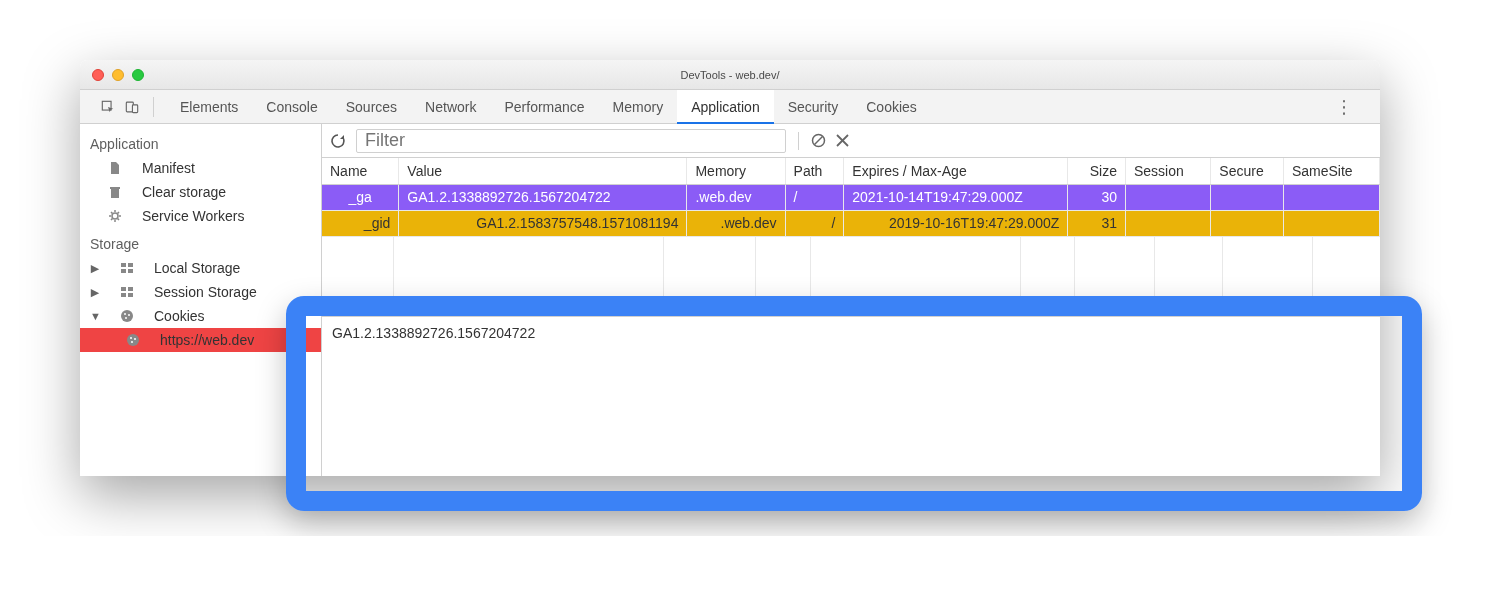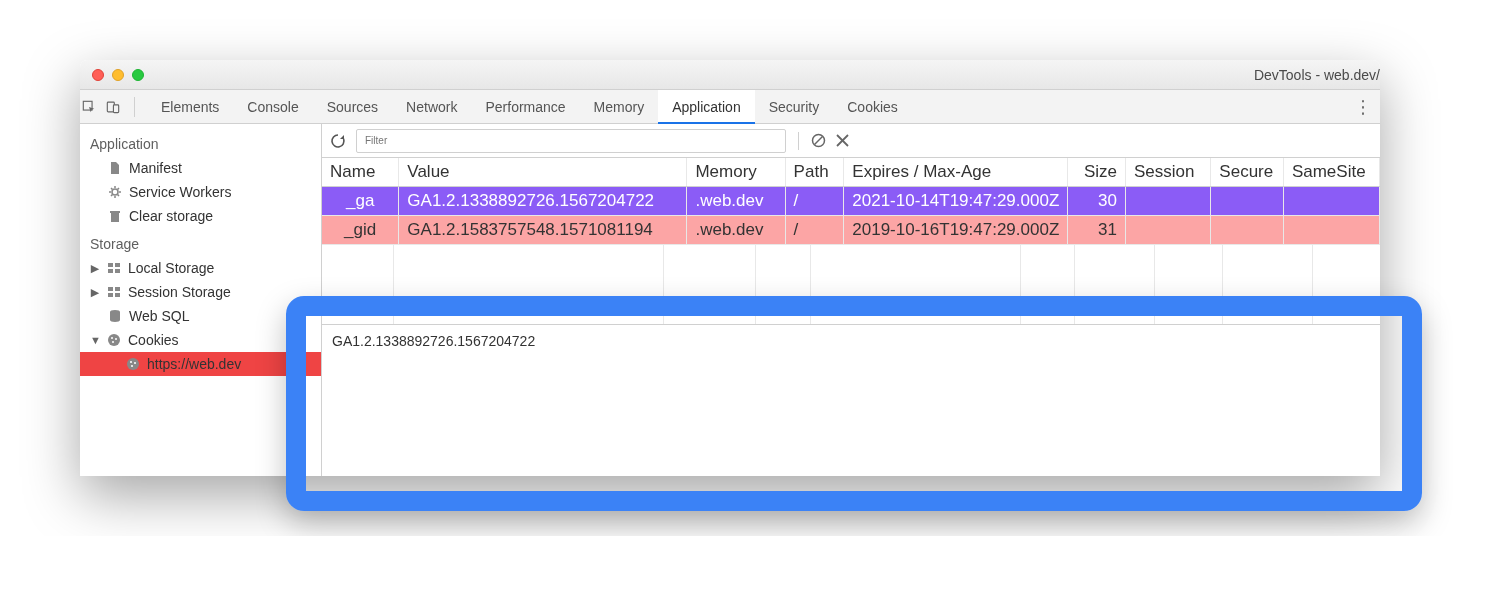--- a/index.html
+++ b/index.html
@@ -33,30 +33,30 @@
     padding-left: 12px;
     position: absolute;
     left: 0;
   }
   .tl { width: 12px; height: 12px; border-radius: 50%; }
   .tl-red { background:#ff5f57; border:0.5px solid #e14239;}
   .tl-yellow { background:#ffbd2e; border:0.5px solid #e0a128;}
   .tl-green { background:#28c940; border:0.5px solid #1db533;}
   .title {
     flex:1;
-    text-align: right;
-    font-size: 14px;
+    text-align: center;
+    font-size: 11px;
     color: #4a4a4a;
   }
   .tabbar {
     height: 34px;
     border-bottom: 1px solid #d0d0d0;
     display: flex;
     align-items: center;
-    padding: 0 2px;
+    padding: 0 21px;
     background: #f3f3f3;
   }
   .tabbar .left-icons { display:flex; gap:10px; padding-right:14px;}
   .tabbar .tabs { display:flex; gap:0; margin-left: 12px;}
   .tabbar .tab {
     padding: 0 14px;
     height: 34px;
     line-height: 34px;
     font-size: 14px;
     color: #555;
@@ -83,21 +83,21 @@
     padding-top:4px;
   }
   .sidebar .section-title {
     font-size: 14px;
     color: #5f5f5f;
     padding: 8px 10px 4px 10px;
   }
   .sidebar .item {
     display:flex;
     align-items:center;
-    gap:7px;
+    gap:20px;
     padding: 4px 10px 4px 28px;
     font-size: 14px;
     color: #333;
     cursor: default;
   }
   .sidebar .item .disclosure {
     width:10px; text-align:center; color:#666; font-size:11px;
     margin-left:-18px; margin-right:0;
   }
   .sidebar .item.sub { padding-left: 46px; }
@@ -113,52 +113,52 @@
     gap:10px;
     padding: 0 8px;
   }
   .toolbar .reload { color:#555; font-size:16px; cursor:default;}
   .toolbar input.filter {
     flex: 0 0 430px;
     height: 24px;
     border: 1px solid #d0d0d0;
     border-radius: 2px;
     padding: 0 8px;
-    font-size: 10px;
+    font-size: 18px;
     color:#333;
     background:#fff;
   }
   .toolbar .sep { width:1px; height:18px; background:#d0d0d0; margin:0 2px;}
   .toolbar .ico { color:#666; font-size:15px; cursor:default;}
   .table-wrap { flex:none; }
   .cookie-table {
     width: 100%;
     border-collapse: collapse;
     table-layout: fixed;
   }
   .cookie-table th, .cookie-table td {
     border-right: 1px solid #e8e8e8;
     border-bottom: 1px solid #e8e8e8;
-    font-size: 17px;
+    font-size: 14px;
     text-align: left;
     padding: 4px 8px;
     height: 26px;
     white-space: nowrap;
     overflow: hidden;
   }
   .cookie-table th {
     background:#fff;
     font-weight: 400;
     color:#333;
     border-bottom: 1px solid #d0d0d0;
   }
   .cookie-table td.num, .cookie-table th.num { text-align: right; }
   .cookie-table td.center { text-align:center; }
   .cookie-table tr.selected td { background:#8b5cf6; color:#fff; }
-  .cookie-table tr.alt td { background:#fca5a5; }
+  .cookie-table tr.alt td { background:#eab308;text-align:right; }
   .fill-rows { height: 80px; border-bottom:1px solid #d0d0d0;}
   .fill-rows .colset { display:flex; height:100%;}
   .fill-rows .c { border-right:1px solid #e8e8e8;}
   .detail-pane {
     flex:1;
     padding: 8px 10px;
     font-size: 14px;
     color:#333;
     background:#fff;
   }
@@ -226,34 +226,34 @@
           <span class="icon-box">
             <svg width="14" height="14" viewBox="0 0 14 14">
               <path d="M3 1h5l3 3v9H3z" fill="#888"></path>
             </svg>
           </span>
           <span>Manifest</span>
         </div>
         <div class="item">
           <span class="icon-box">
             <svg width="14" height="14" viewBox="0 0 14 14">
+              <rect x="3" y="4" width="8" height="9" fill="#888"></rect>
+              <rect x="2" y="2" width="10" height="2" fill="#888"></rect>
+            </svg>
+          </span>
+          <span>Clear storage</span>
+        </div>
+        <div class="item">
+          <span class="icon-box">
+            <svg width="14" height="14" viewBox="0 0 14 14">
               <circle cx="7" cy="7" r="3" fill="none" stroke="#888" stroke-width="1.5"></circle>
               <path d="M7 1v2M7 11v2M1 7h2M11 7h2M3 3l1.4 1.4M9.6 9.6L11 11M11 3L9.6 4.4M4.4 9.6L3 11" stroke="#888" stroke-width="1.5"></path>
             </svg>
           </span>
           <span>Service Workers</span>
-        </div>
-        <div class="item">
-          <span class="icon-box">
-            <svg width="14" height="14" viewBox="0 0 14 14">
-              <rect x="3" y="4" width="8" height="9" fill="#888"></rect>
-              <rect x="2" y="2" width="10" height="2" fill="#888"></rect>
-            </svg>
-          </span>
-          <span>Clear storage</span>
         </div>
         <div class="section-title">Storage</div>
         <div class="item">
           <span class="disclosure">▶</span>
           <span class="icon-box">
             <svg width="14" height="14" viewBox="0 0 14 14">
               <rect x="1" y="2" width="5" height="4" fill="#888"></rect>
               <rect x="8" y="2" width="5" height="4" fill="#888"></rect>
               <rect x="1" y="8" width="5" height="4" fill="#888"></rect>
               <rect x="8" y="8" width="5" height="4" fill="#888"></rect>
@@ -265,29 +265,20 @@
           <span class="disclosure">▶</span>
           <span class="icon-box">
             <svg width="14" height="14" viewBox="0 0 14 14">
               <rect x="1" y="2" width="5" height="4" fill="#888"></rect>
               <rect x="8" y="2" width="5" height="4" fill="#888"></rect>
               <rect x="1" y="8" width="5" height="4" fill="#888"></rect>
               <rect x="8" y="8" width="5" height="4" fill="#888"></rect>
             </svg>
           </span>
           <span>Session Storage</span>
-        </div>
-        <div class="item">
-          <span class="icon-box">
-            <svg width="14" height="14" viewBox="0 0 14 14">
-              <ellipse cx="7" cy="3" rx="5" ry="2" fill="#888"></ellipse>
-              <path d="M2 3v8c0 1.1 2.2 2 5 2s5-.9 5-2V3" fill="#888"></path>
-            </svg>
-          </span>
-          <span>Web SQL</span>
         </div>
         <div class="item">
           <span class="disclosure">▼</span>
           <span class="icon-box">
             <svg width="14" height="14" viewBox="0 0 14 14">
               <circle cx="7" cy="7" r="6" fill="#888"></circle>
               <circle cx="5" cy="5" r="1" fill="#fff"></circle>
               <circle cx="9" cy="6" r="1" fill="#fff"></circle>
               <circle cx="6" cy="9" r="1" fill="#fff"></circle>
             </svg>

